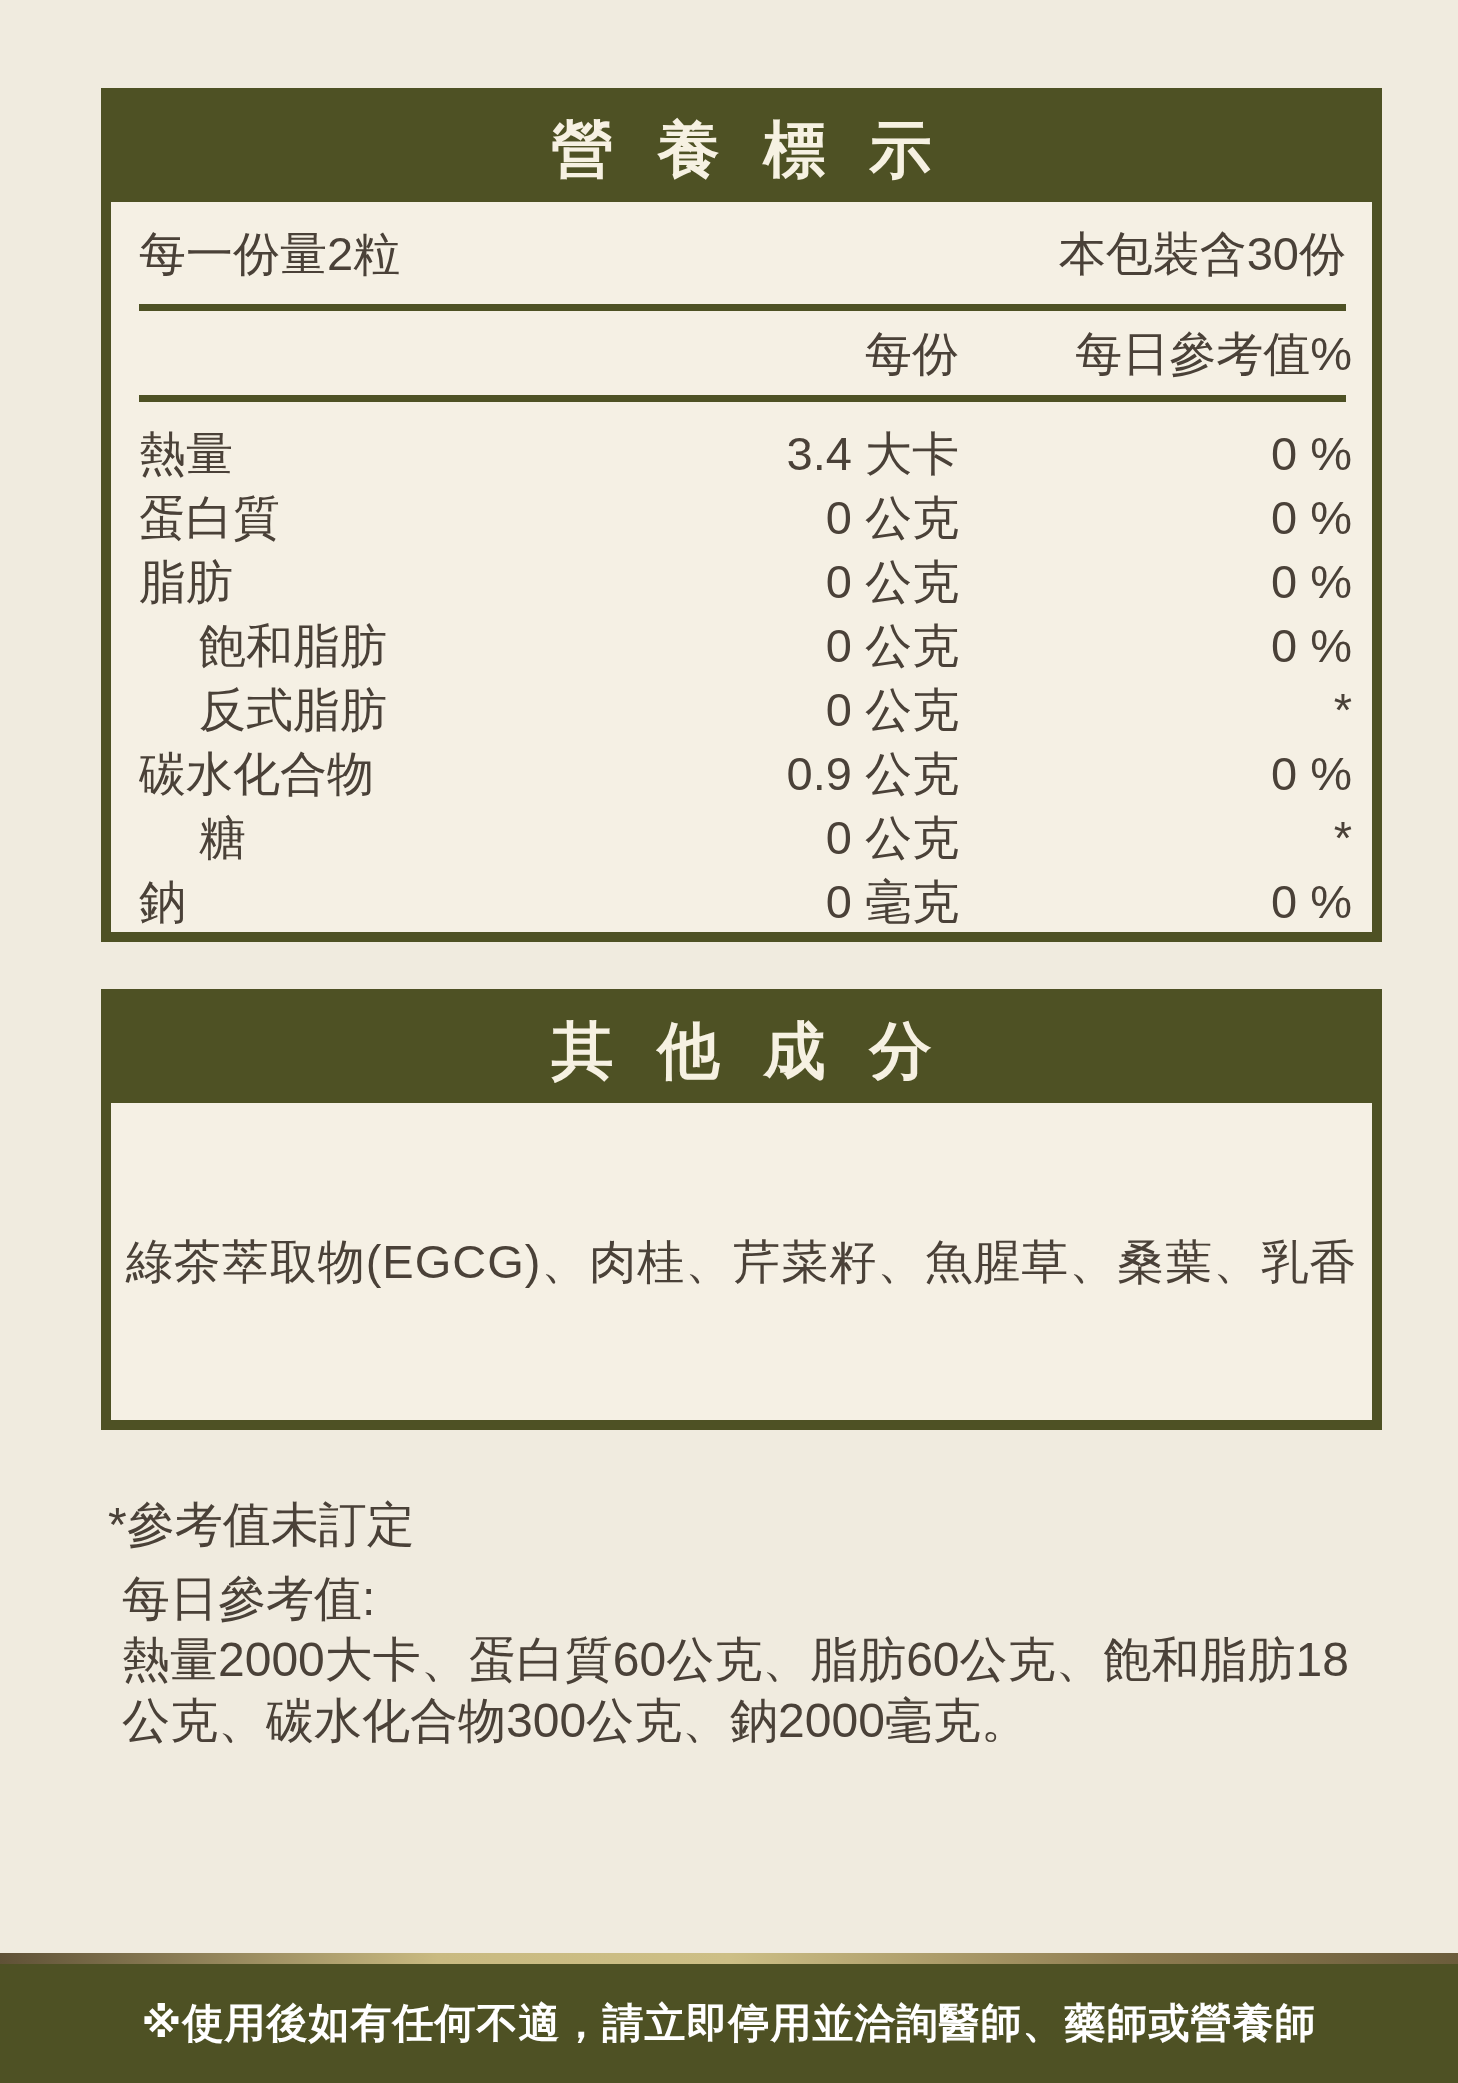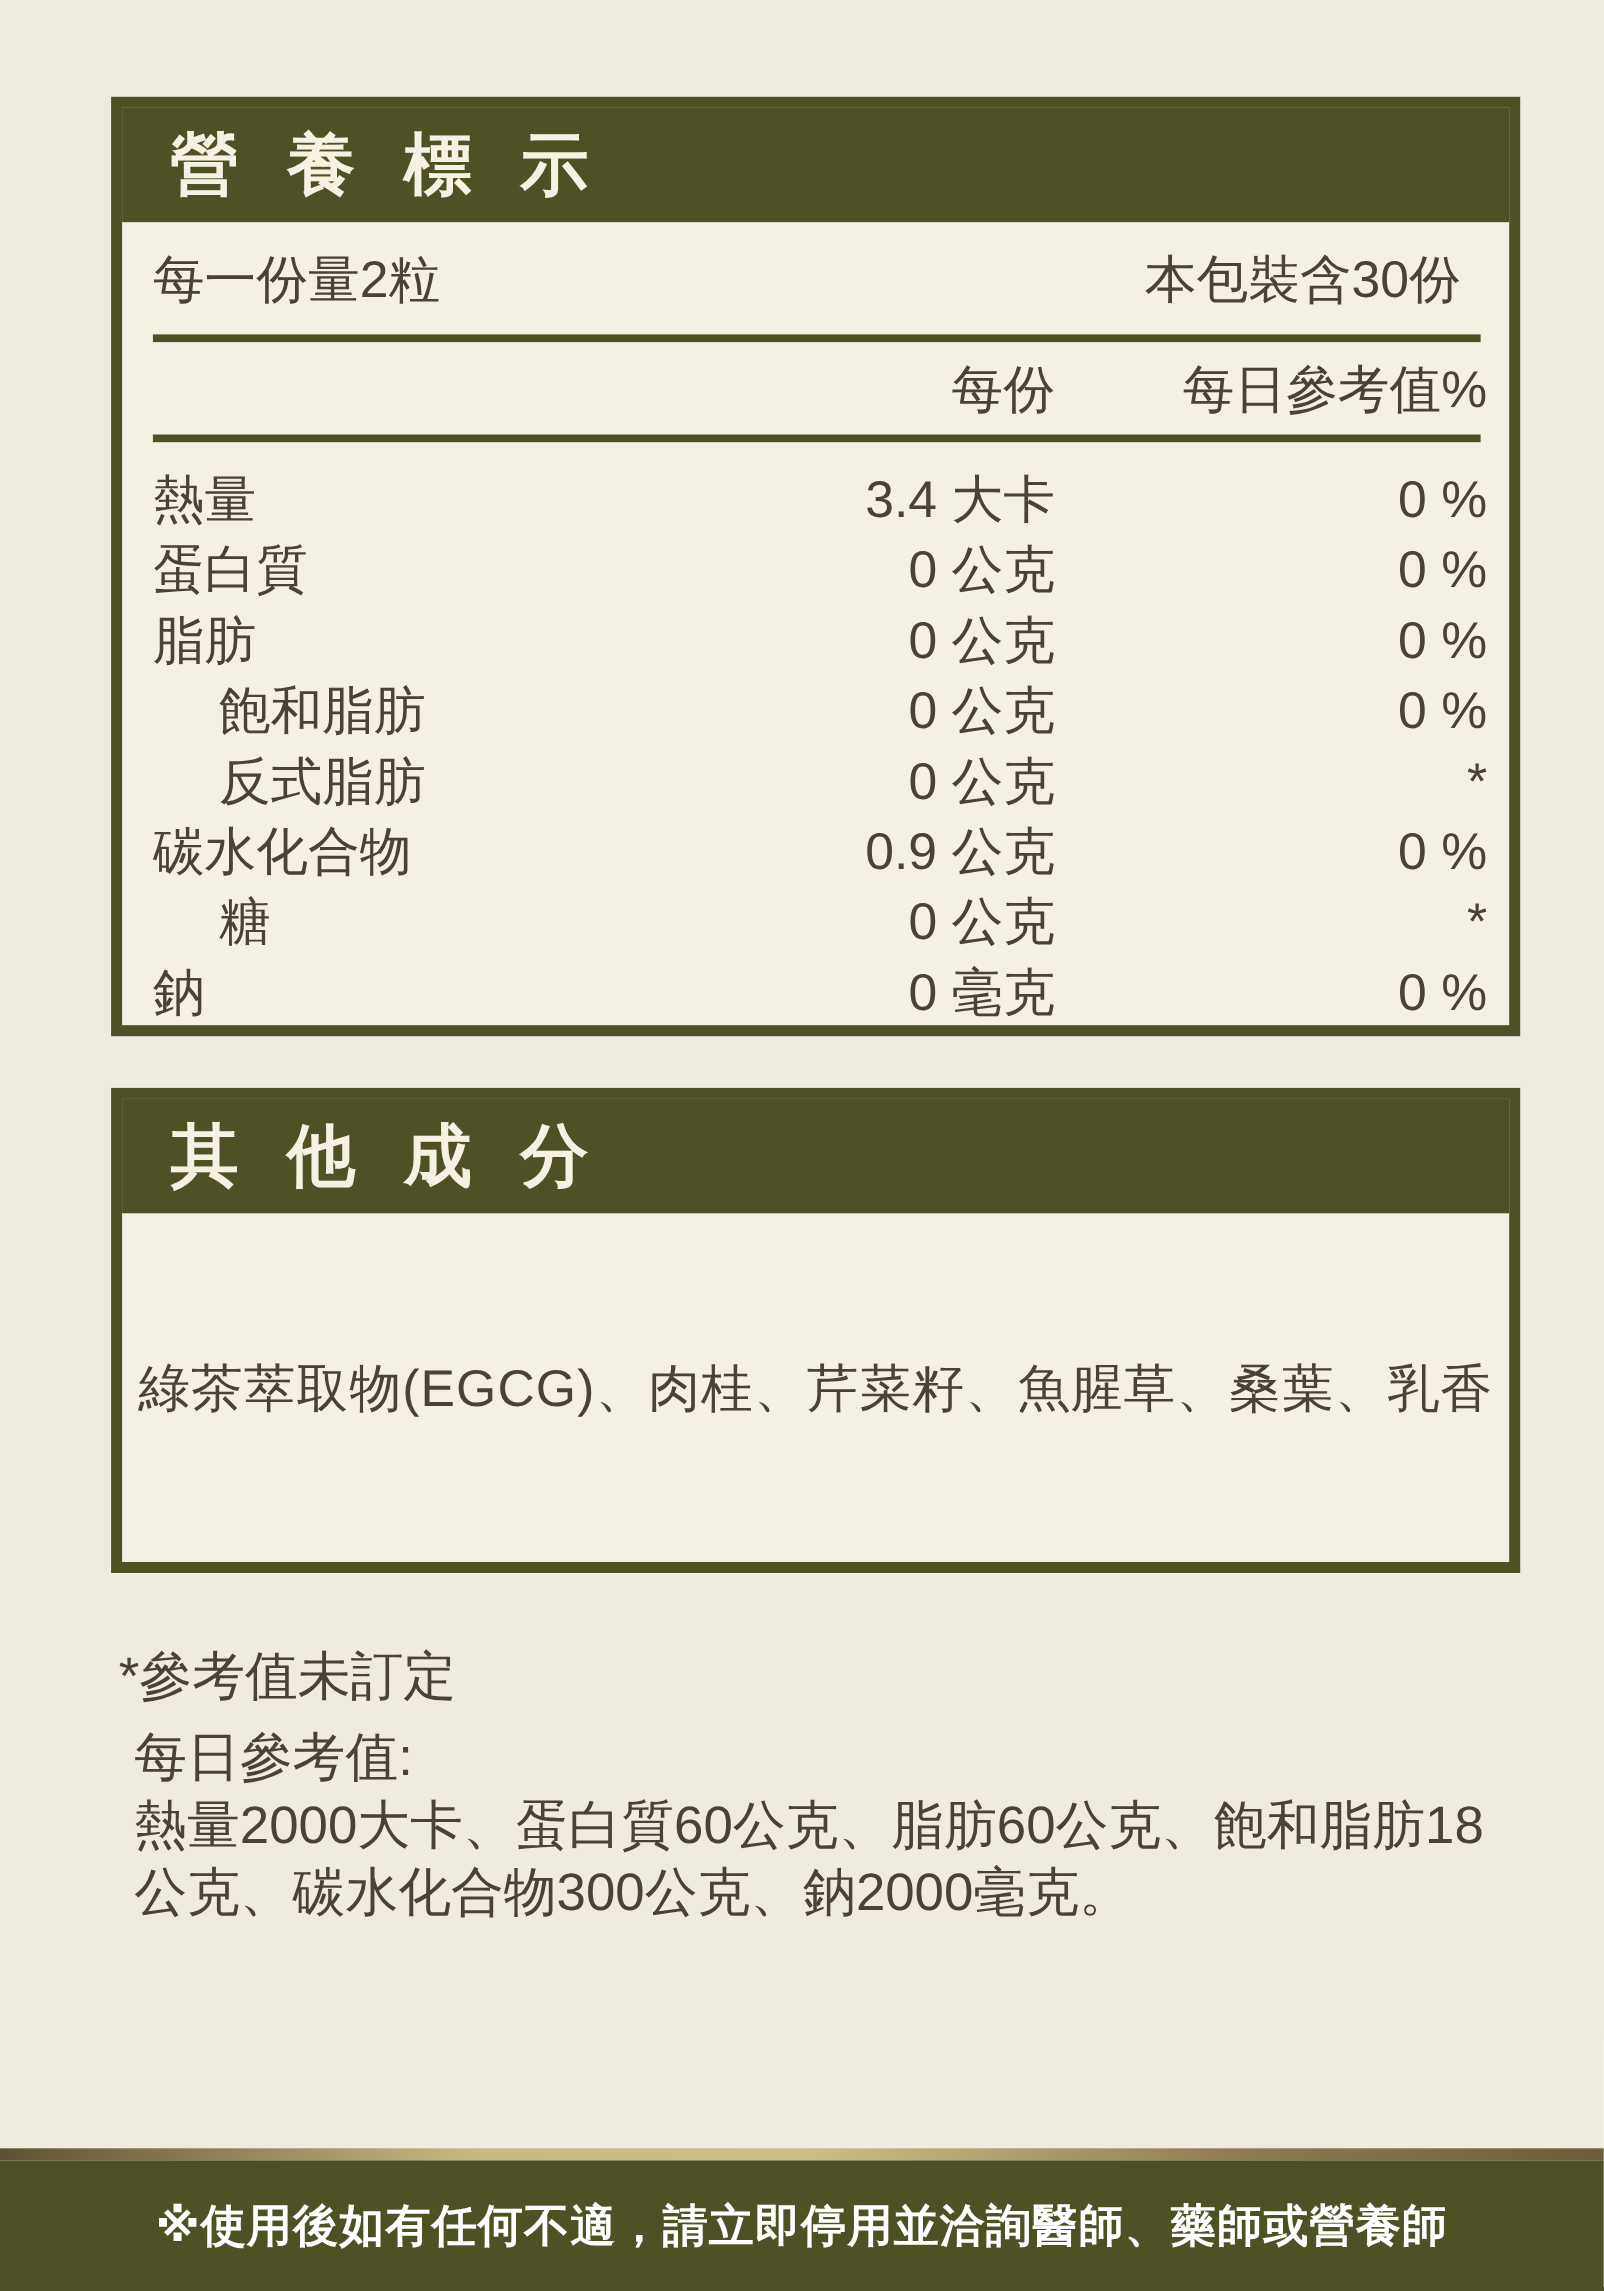--- a/index.html
+++ b/index.html
@@ -12,31 +12,31 @@
     font-family:"Liberation Sans","DejaVu Sans",sans-serif;
   }
   .box{
     position:absolute;left:101px;width:1281px;
     background:#f5f0e4;
     border:10px solid #4e5124;
     box-sizing:border-box;
   }
   .box-header{
     height:104px;background:#4e5124;color:#f6f1e2;
-    display:flex;align-items:center;justify-content:flex-start;
+    display:flex;align-items:center;justify-content:center;
     font-size:62px;font-weight:bold;
     letter-spacing:44px;text-indent:44px;
     white-space:nowrap;
   }
   #nutrition-box{top:88px;height:854px;}
   #other-box{top:989px;height:441px;}
 
   .serving-row{
     display:flex;justify-content:space-between;
-    margin:24px 44px 0 28px;
+    margin:24px 26px 0 28px;
     font-size:47px;line-height:56px;
   }
   .rule{height:7px;background:#4e5124;margin:0 26px 0 28px;}
   .rule-1{margin-top:22px;}
   .rule-2{margin-top:14px;}
   .col-header-row{
     position:relative;height:54px;margin-top:16px;
     font-size:47px;line-height:54px;
   }
   .col-per-serving{position:absolute;right:413px;}

